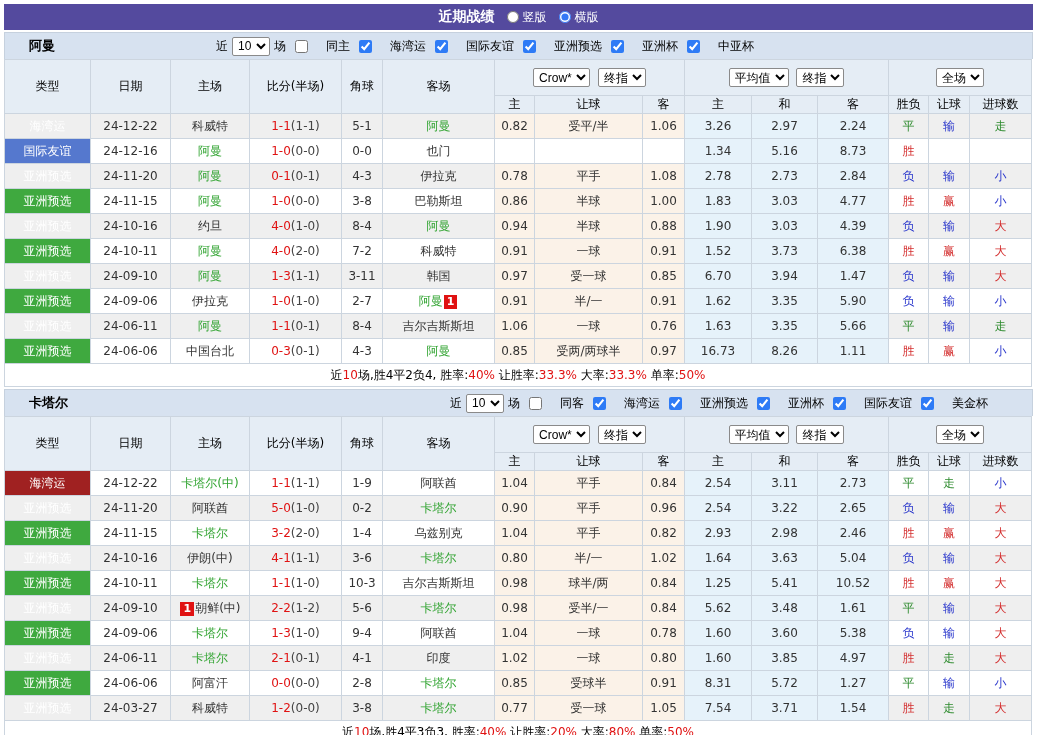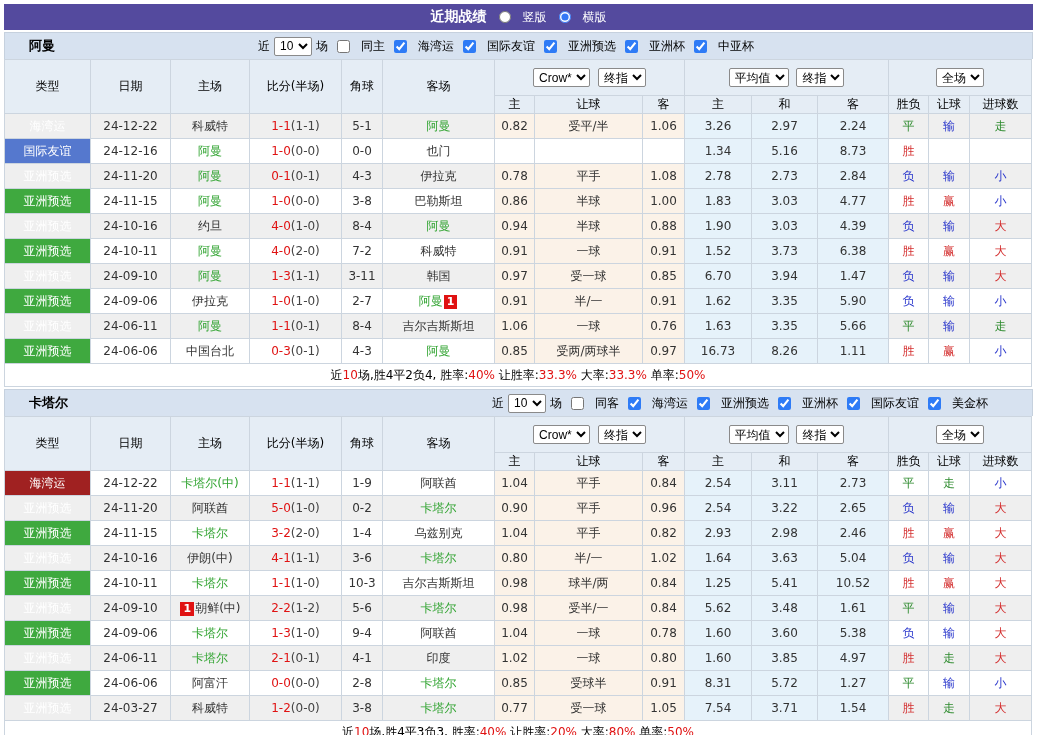--- a/index.html
+++ b/index.html
@@ -8,32 +8,32 @@
     --red:#d43030; --green:#2e8b2e; --blue:#2936cc;
     --team-green:#2fa32f; --score-red:#e01212;
     --badge-gulf:#a02121; --badge-friendly:#5578ce; --badge-asian:#3fa93f;
     --cb-blue:#2e7bf6;
   }
   *{box-sizing:border-box}
   body{margin:0;background:#fff;font-family:"DejaVu Sans","Liberation Sans",sans-serif;font-size:12px;color:#333}
   .page{width:1029px;margin:4px 0 0 4px;padding-bottom:1px;border-bottom:1px solid #cfcfcf}
   .titlebar{height:26px;background:var(--purple);color:#fff;display:flex;align-items:center;justify-content:center;gap:12px}
   .titlebar .title{font-weight:bold;font-size:14px}
-  .radio-label{display:inline-flex;align-items:center;gap:12px;font-size:12px;cursor:pointer}
+  .radio-label{display:inline-flex;align-items:center;gap:4px;font-size:12px;cursor:pointer}
   input[type=radio]{accent-color:#3478f6;width:12px;height:12px;margin:0}
   .section{margin-top:2px}
   .sec-header{height:27px;background:var(--secbg);display:flex;align-items:center;border:1px solid #c6d1de;border-bottom:none}
   .team-name{font-weight:bold;margin-left:24px;font-size:13px;color:#000}
   .filters{margin-left:auto;display:flex;align-items:center;gap:2px;color:#000;white-space:nowrap}
   .sec-0 .filters{margin-right:276px}
   .sec-1 .filters{margin-right:42px}
   .filters span{margin:0 2px}
   select{font-size:12px;height:19px;background:#fff;border:1px solid #8a8a8a;border-radius:2px;padding:0 1px}
   input[type=checkbox]{width:13px;height:13px;margin:0 0 0 5px;accent-color:var(--cb-blue);vertical-align:middle}
-  label{display:inline-flex;align-items:center;gap:9px}
+  label{display:inline-flex;align-items:center;gap:16px}
   table{border-collapse:collapse;table-layout:fixed;width:973px;background:#fff}
   th,td{border:1px solid #ccd5df;text-align:center;overflow:hidden;white-space:nowrap;padding:0 1px}
   thead th{background:var(--theadbg);font-weight:normal;color:#000}
   .group-row th{height:23px}
   .group-row select{margin:8px 2px}
   .sub-row th{height:17px}
   tbody td{height:25px}
   tr.stripe td{background:var(--stripe)}
   td.cream{background:var(--cream) !important}
   td.avg{background:var(--ltblue) !important}

